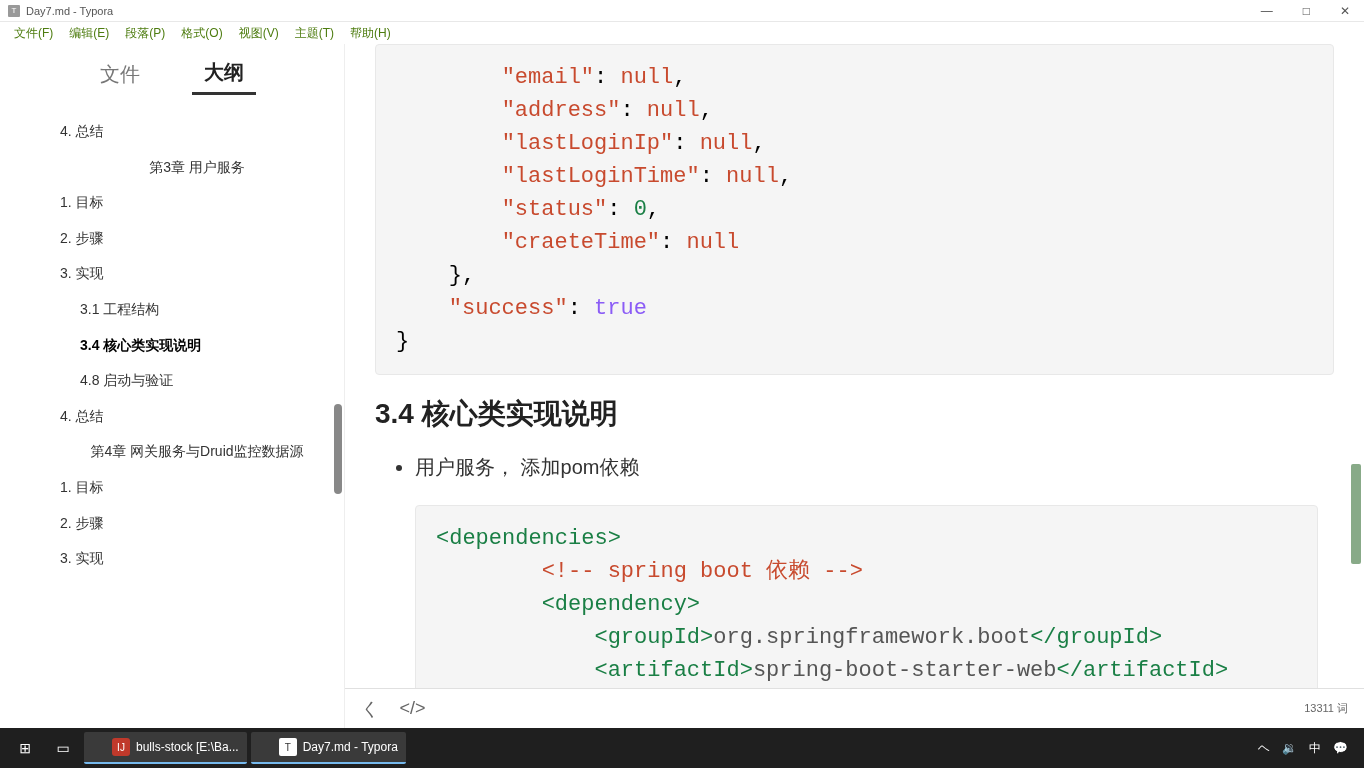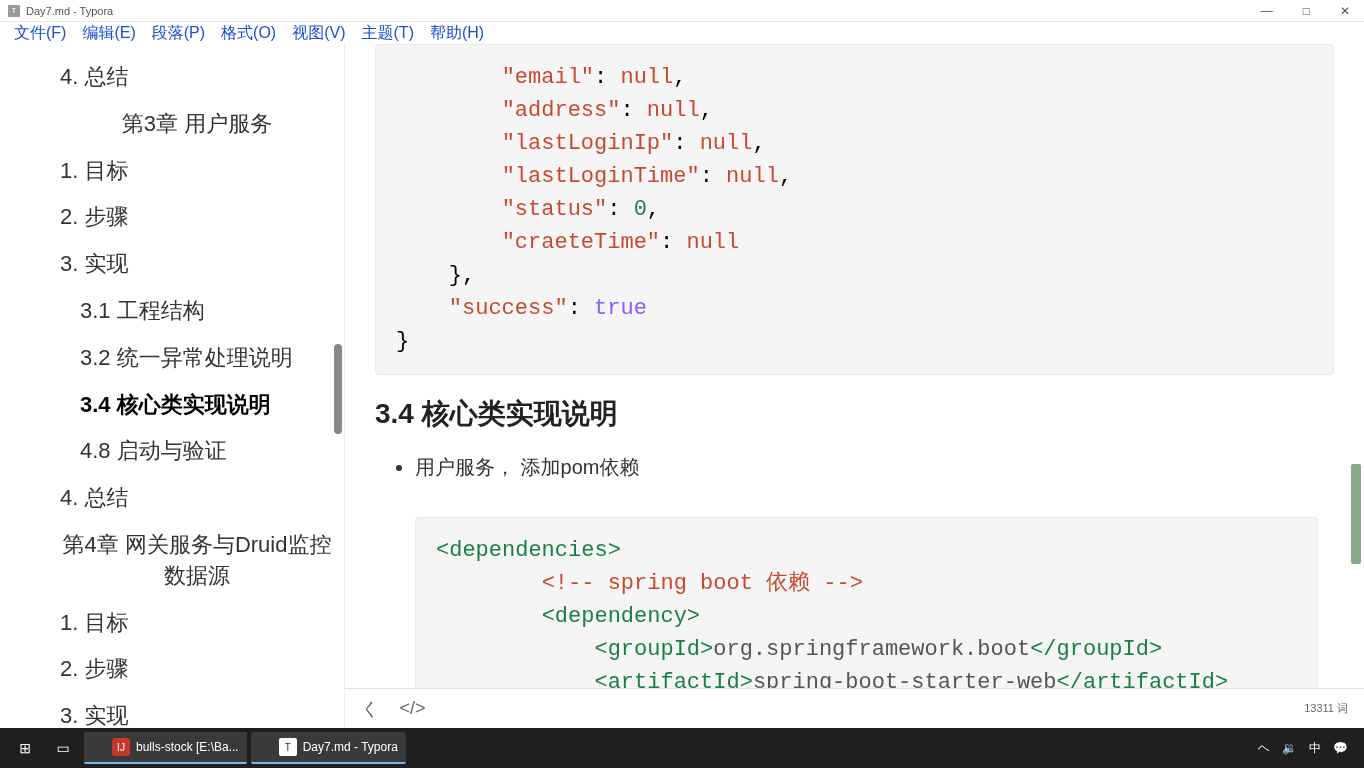--- a/index.html
+++ b/index.html
@@ -2,47 +2,47 @@
 <html><head>
 <meta charset="utf-8">
 <style>
 * { margin: 0; padding: 0; box-sizing: border-box; }
 body { font-family: "Microsoft YaHei", "PingFang SC", sans-serif; font-size: 13px; overflow: hidden; }
 .window { width: 1364px; height: 768px; display: flex; flex-direction: column; background: #fff; }
 .titlebar { height: 22px; display: flex; align-items: center; padding: 0 8px; background: #fff; border-bottom: 1px solid #e8e8e8; font-size: 11px; color: #555; }
 .titlebar-icon { width: 12px; height: 12px; margin-right: 6px; background: #999; border-radius: 1px; display: flex; align-items: center; justify-content: center; font-size: 8px; color: #fff; }
 .titlebar-controls { margin-left: auto; display: flex; gap: 18px; color: #555; font-size: 12px; }
 .titlebar-controls span { cursor: pointer; padding: 0 6px; }
-.menubar { height: 22px; display: flex; align-items: center; padding: 0 8px; background: #fff; font-size: 16px; color: #1d4ed8; gap: 4px; }
+.menubar { height: 22px; display: flex; align-items: center; padding: 0 8px; background: #fff; font-size: 12px; color: #4d7c0f; gap: 4px; }
 .menubar span { padding: 2px 6px; cursor: pointer; }
 .body-area { flex: 1; display: flex; overflow: hidden; }
 .sidebar { width: 345px; background: #fff; display: flex; flex-direction: column; border-right: 1px solid #eee; }
 .sidebar-tabs { height: 60px; display: flex; align-items: center; justify-content: center; gap: 40px; }
 .sidebar-tab { font-size: 20px; color: #777; padding: 6px 12px; cursor: pointer; }
 .sidebar-tab.active { color: #222; font-weight: bold; border-bottom: 3px solid #333; }
 .outline { flex: 1; overflow-y: auto; padding: 10px 0 10px 40px; position: relative; }
-.outline-item { font-size: 22px; color: #333; padding: 8px 10px 8px 20px; cursor: pointer; line-height: 1.4; }
+.outline-item { font-size: 14px; color: #333; padding: 8px 10px 8px 20px; cursor: pointer; line-height: 1.4; }
 .outline-item.l1 { padding-left: 20px; text-align: center; }
 .outline-item.l2 { padding-left: 20px; }
 .outline-item.l3 { padding-left: 40px; }
 .outline-item.active { font-weight: bold; color: #000; }
 .outline-scroll-indicator { position: absolute; right: 2px; top: 300px; width: 8px; height: 90px; background: #888; border-radius: 4px; }
 .editor { flex: 1; display: flex; flex-direction: column; overflow: hidden; position: relative; }
 .editor-content { flex: 1; overflow-y: auto; padding: 0 30px 20px 30px; }
 .code-block { background: #f5f5f5; border: 1px solid #e8e8e8; border-radius: 4px; padding: 16px 20px; font-family: Consolas, "Courier New", monospace; font-size: 22px; line-height: 1.5; white-space: pre; overflow-x: auto; margin-bottom: 20px; }
 .code-block.xml { margin-left: 40px; margin-right: 16px; }
 .k { color: #c84a2e; }
 .n { color: #1a7f45; }
 .kw { color: #8b5cf6; }
 .nul { color: #c84a2e; }
 .tag { color: #1a7f45; }
 .comment { color: #c84a2e; }
 .txt { color: #555; }
 h2.section { font-size: 28px; font-weight: bold; margin: 20px 0 18px 0; color: #222; }
-ul.bullet { list-style: disc; padding-left: 40px; margin: 12px 0 34px 0; }
+ul.bullet { list-style: disc; padding-left: 40px; margin: 12px 0 22px 0; }
 ul.bullet li { font-size: 20px; color: #333; line-height: 1.6; }
 .editor-scroll-indicator { position: absolute; right: 3px; top: 420px; width: 10px; height: 100px; background: #8a8; border-radius: 2px; }
 .statusbar { height: 40px; border-top: 1px solid #e0e0e0; display: flex; align-items: center; padding: 0 16px; font-size: 16px; color: #666; }
 .statusbar-nav { display: flex; gap: 20px; align-items: center; }
 .statusbar-nav span { cursor: pointer; font-size: 18px; }
 .wordcount { margin-left: auto; font-size: 11px; }
 .taskbar { height: 40px; background: #1f1f1f; display: flex; align-items: center; padding: 0 8px; color: #fff; font-size: 12px; gap: 4px; }
 .taskbar-item { display: flex; align-items: center; gap: 6px; padding: 4px 8px; height: 32px; cursor: pointer; border-radius: 2px; }
 .taskbar-item.active { background: #3a3a3a; border-bottom: 2px solid #76b9ed; padding-left: 28px; }
 .taskbar-icon { width: 18px; height: 18px; display: flex; align-items: center; justify-content: center; font-size: 14px; }
@@ -70,28 +70,31 @@
     <span>段落(P)</span>
     <span>格式(O)</span>
     <span>视图(V)</span>
     <span>主题(T)</span>
     <span>帮助(H)</span>
   </div>
 
   <div class="body-area">
 
     <div class="sidebar">
+      <div class="sidebar-tabs">
+        <div class="sidebar-tab">文件</div>
+        <div class="sidebar-tab active">大纲</div>
+      </div>
       <div class="outline">
         <div class="outline-item l2">4. 总结</div>
         <div class="outline-item l1">第3章 用户服务</div>
         <div class="outline-item l2">1. 目标</div>
         <div class="outline-item l2">2. 步骤</div>
         <div class="outline-item l2">3. 实现</div>
         <div class="outline-item l3">3.1 工程结构</div>
-        <div class="outline-item l3">3.2 统一异常处理说明</div>
         <div class="outline-item l3 active">3.4 核心类实现说明</div>
         <div class="outline-item l3">4.8 启动与验证</div>
         <div class="outline-item l2">4. 总结</div>
         <div class="outline-item l1">第4章 网关服务与Druid监控数据源</div>
         <div class="outline-item l2">1. 目标</div>
         <div class="outline-item l2">2. 步骤</div>
         <div class="outline-item l2">3. 实现</div>
         <div class="outline-scroll-indicator"></div>
       </div>
     </div>

